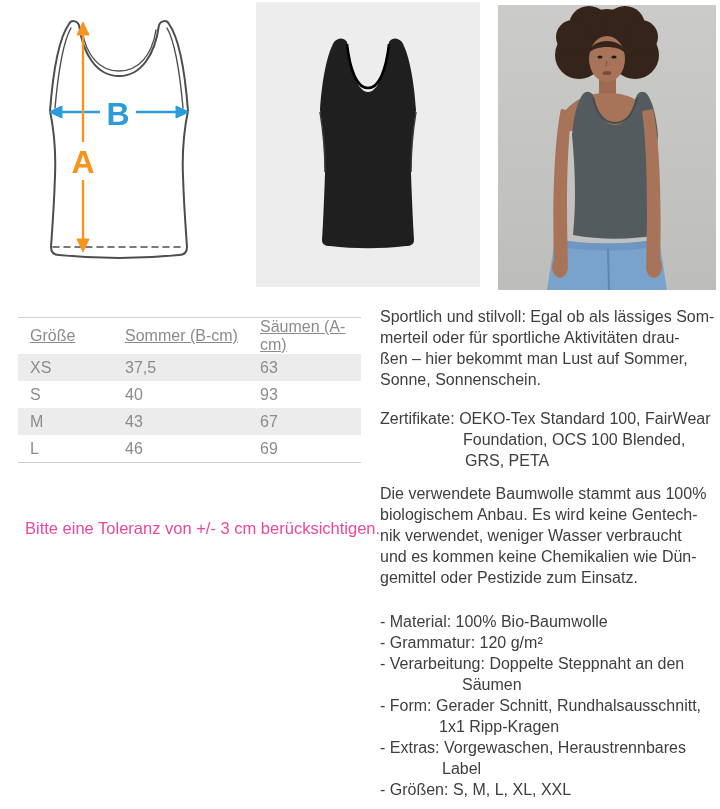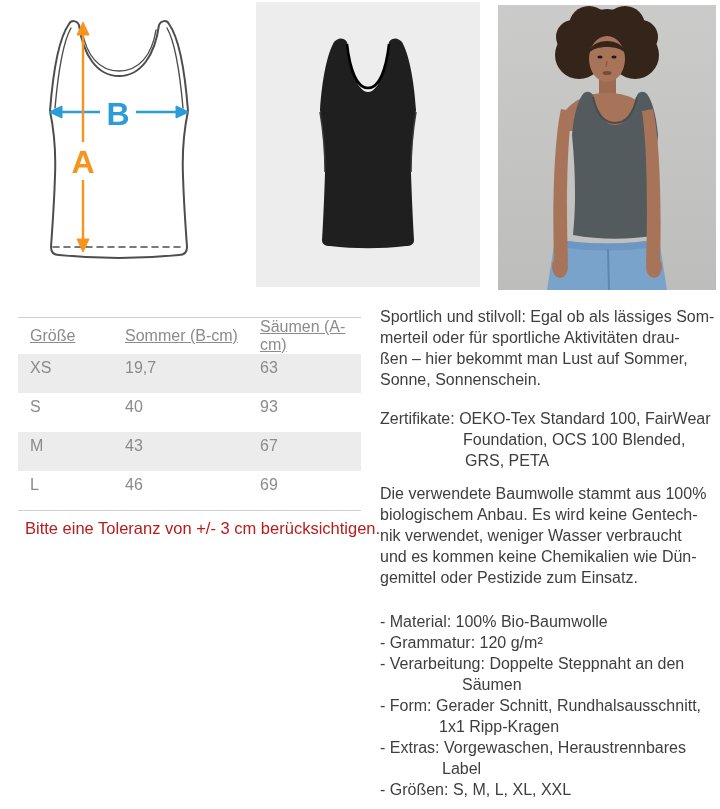--- a/index.html
+++ b/index.html
@@ -9,24 +9,24 @@
   .fig{position:absolute;}
   #fig-diagram{left:0;top:0;width:248px;height:296px;background:#fff;}
   #fig-flat{left:256px;top:2px;width:224px;height:285px;background:#ededed;}
   #fig-model{left:498px;top:5px;width:218px;height:285px;background:linear-gradient(#cbcbca,#bdbdbc);overflow:hidden;}
   .fig svg{display:block;width:100%;height:100%;}
 
   
   table.size-table{position:absolute;left:18px;top:317px;width:343px;border-collapse:collapse;
     font-size:16px;color:#8b8b8b;border-top:1px solid #cfcfcf;border-bottom:1px solid #cfcfcf;}
   .size-table th{font-weight:400;text-align:left;height:30px;padding:0 0 0 12px;text-decoration:underline;}
-  .size-table td{height:27px;padding:0 0 12px 12px;}
+  .size-table td{height:27px;padding:0 0 0 12px;}
   .size-table tbody tr:nth-of-type(odd){background:#ececec;}
 
-  .tolerance{position:absolute;left:25px;top:519px;font-size:16.5px;color:#b91c1c;}
+  .tolerance{position:absolute;left:25px;top:519px;font-size:16.5px;color:#ec4899;}
 
   
   .desc-col{position:absolute;left:380px;top:306px;width:342px;font-size:16px;color:#3e3e3e;}
   .desc-line{line-height:21px;white-space:nowrap;}
   .block-certs{margin-top:18px;}
   .block-cotton{margin-top:12px;}
   .block-details{margin-top:23px;}
 </style>
 </head>
 <body>
@@ -157,21 +157,21 @@
       <tr>
         <th>Größe</th>
         <th>Sommer (B-cm)</th>
         <th>Säumen (A-cm)</th>
       </tr>
     </thead>
     <tbody>
 
         <tr>
           <td>XS</td>
-          <td>19,7</td>
+          <td>37,5</td>
           <td>63</td>
         </tr>
 
         <tr>
           <td>S</td>
           <td>40</td>
           <td>93</td>
         </tr>
 
         <tr>

